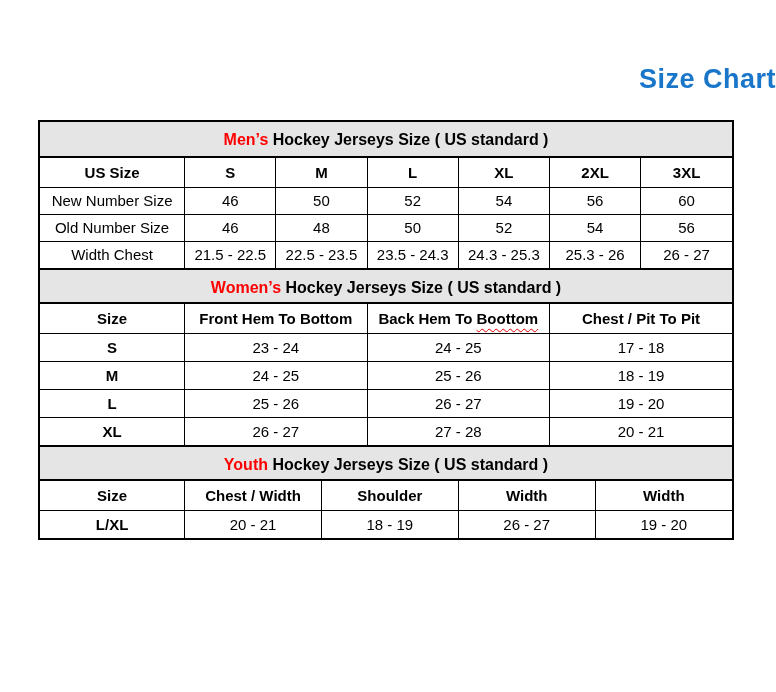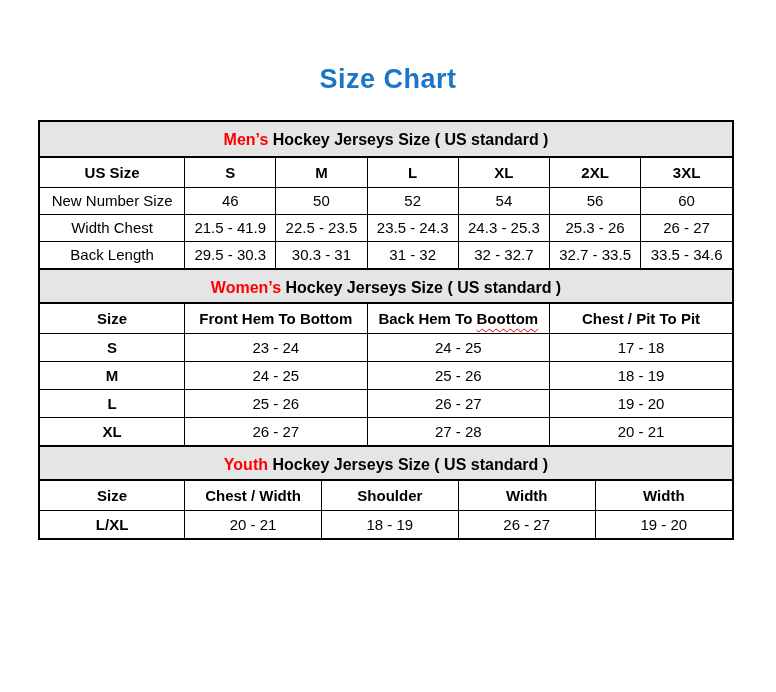--- a/index.html
+++ b/index.html
@@ -5,21 +5,21 @@
   * { box-sizing: border-box; }
   html, body {
     margin: 0; padding: 0;
     width: 776px; height: 692px;
     background: #ffffff;
     font-family: "Liberation Sans", sans-serif;
     color: #000000;
   }
   .page-title {
     margin: 64px 0 25px 0;
-    text-align: center;
+    text-align: right;
     font-size: 27px;
     font-weight: bold;
     color: #1976c8;
     letter-spacing: 0.5px;
   }
   .size-chart {
     width: 696px;
     margin-left: 38px;
     border: 2px solid #000000;
   }
@@ -98,36 +98,36 @@
       <tr>
         <td>New Number Size</td>
         <td>46</td>
         <td>50</td>
         <td>52</td>
         <td>54</td>
         <td>56</td>
         <td>60</td>
       </tr>
       <tr>
+        <td>Old Number Size</td>
+        <td>46</td>
+        <td>48</td>
+        <td>50</td>
+        <td>52</td>
+        <td>54</td>
+        <td>56</td>
+      </tr>
+      <tr>
         <td>Width Chest</td>
-        <td>21.5 - 41.9</td>
+        <td>21.5 - 22.5</td>
         <td>22.5 - 23.5</td>
         <td>23.5 - 24.3</td>
         <td>24.3 - 25.3</td>
         <td>25.3 - 26</td>
         <td>26 - 27</td>
-      </tr>
-      <tr>
-        <td>Back Length</td>
-        <td>29.5 - 30.3</td>
-        <td>30.3 - 31</td>
-        <td>31 - 32</td>
-        <td>32 - 32.7</td>
-        <td>32.7 - 33.5</td>
-        <td>33.5 - 34.6</td>
       </tr>
     </tbody>
   </table>
 
   <div class="band">
     <span class="hl">Women’s</span><span> Hockey Jerseys Size ( US standard )</span>
   </div>
   <table class="women-table">
     <colgroup>
       <col class="c-label">

